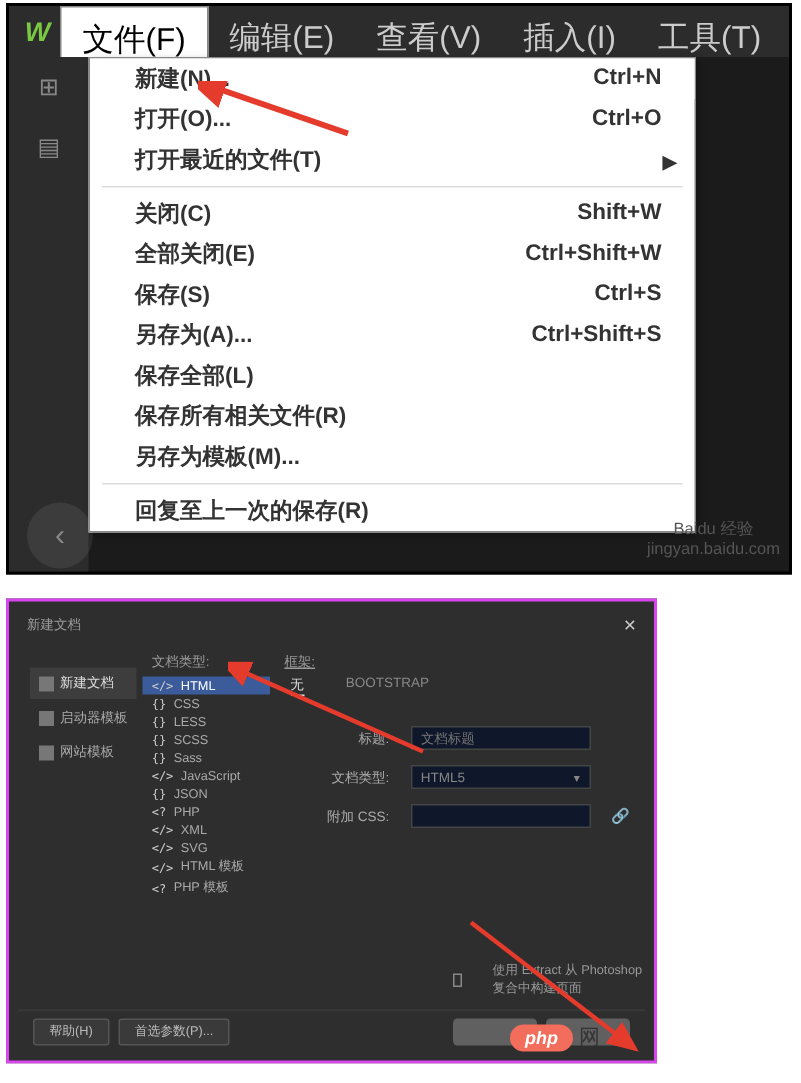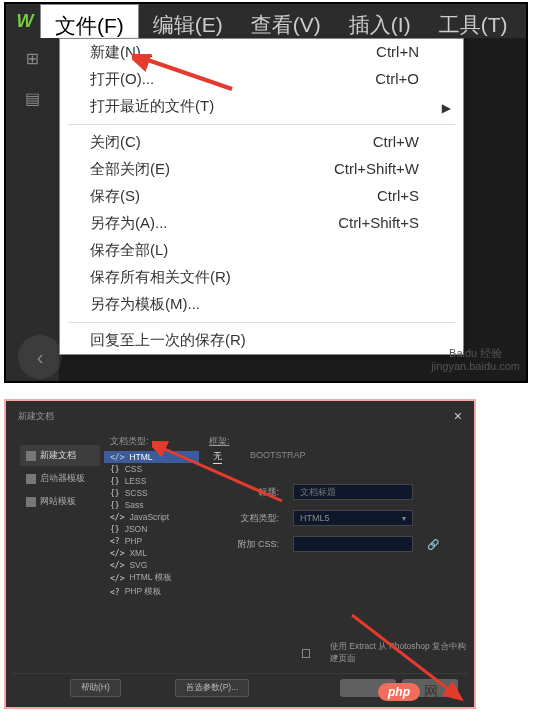--- a/index.html
+++ b/index.html
@@ -6,34 +6,34 @@
     body { background: #fff; width: 534px; }
 
     
     .top-shot { position: relative; width: 524px; height: 381px; border: 2px solid #000; margin: 2px 0 0 4px; background: #1b1b1b; overflow: hidden; }
     .menubar { display: flex; background: #2c2c2c; height: 34px; padding-left: 4px; }
     .menubar .logo { width: 30px; height: 34px; display: flex; align-items: center; justify-content: center; color: #7ac943; font-weight: bold; font-size: 18px; font-style: italic; }
     .menubar .mitem { color: #ccc; font-size: 21px; padding: 7px 14px; height: 34px; }
     .menubar .mitem.open { background: #fff; color: #000; border: 1px solid #888; border-bottom: none; }
 
     .dropdown { position: absolute; left: 53px; top: 34px; width: 405px; background: #fff; border: 1px solid #888; box-shadow: 2px 2px 5px rgba(0,0,0,.3); }
-    .dropdown .row { display: flex; justify-content: space-between; padding: 4px 44px 4px 30px; font-size: 15px; color: #333; position: relative; }
+    .dropdown .row { display: flex; justify-content: space-between; padding: 4px 22px 4px 30px; font-size: 15px; color: #333; position: relative; font-weight: bold; }
     .dropdown .row.hov { background: #fff; }
     .dropdown .sep { height: 1px; background: #ddd; margin: 4px 8px; }
     .dropdown .sub-arrow { position: absolute; right: 12px; top: 8px; font-size: 12px; }
     .arrow-red1 { position: absolute; left: 126px; top: 50px; pointer-events: none; }
 
     .left-strip { position: absolute; left: 0; top: 34px; width: 53px; height: 345px; background: #2c2c2c; }
     .left-strip .toolbit { height: 40px; display: flex; align-items: center; justify-content: center; color: #888; font-size: 16px; }
     .back-circ { position: absolute; left: 12px; bottom: 2px; width: 44px; height: 44px; border-radius: 50%; background: rgba(255,255,255,.08); display: flex; align-items: center; justify-content: center; color: #888; font-size: 20px; }
 
     .watermark1 { position: absolute; right: 6px; bottom: 8px; color: #555; font-size: 11px; text-align: center; line-height:1.2;}
 
     
-    .btm-shot { position: relative; width: 472px; height: 310px; border: 2px solid #fca5a5; margin: 16px 0 0 4px; background: #2e2e2e; overflow: hidden; }
+    .btm-shot { position: relative; width: 434px; height: 310px; border: 2px solid #d946ef; margin: 16px 0 0 4px; background: #2e2e2e; overflow: hidden; }
     .dlg { position: absolute; inset: 6px; background: #2e2e2e; color: #aaa; }
     .dlg .titlebar { height: 18px; display:flex; align-items:center; justify-content:space-between; padding:0 6px; font-size:9px; color:#999;}
     .dlg .titlebar .x { color:#ccc; font-size:14px; cursor:pointer;}
     .dlg-body { display:flex; height:260px; }
     .lcol { width:92px; padding:20px 4px 0 8px; }
     .lcol .litem { display:flex; align-items:center; gap:4px; padding:4px 6px; font-size:9px; color:#aaa; margin-bottom:2px;}
     .lcol .litem.sel { background:#3d3d3d; color:#ddd;}
     .lcol .licn { width:10px; height:10px; background:#777; display:inline-block;}
 
     .mcol { width:95px; padding:10px 0 0 0;}
@@ -52,21 +52,21 @@
     .frow .sel .dd { font-size:8px;}
     .frow .chain { color:#888; font-size:10px;}
 
     .arrow-red2 { position:absolute; left:146px; top:40px; pointer-events:none;}
     .arrow-red3 { position:absolute; right:2px; bottom:0px; pointer-events:none;}
 
     .extract-row { position:absolute; bottom:36px; left:290px; font-size:8.5px; color:#999; display:flex; align-items:center; gap:20px;}
     .extract-row .cb { width:9px; height:9px; border:1px solid #888; display:inline-block;}
 
     .dlg-footer { position:absolute; bottom:0; left:0; right:0; height:28px; display:flex; align-items:center; justify-content:space-between; padding:0 10px; border-top:1px solid #3a3a3a;}
-    .dlg-footer .fbtn { background:#3a3a3a; border:1px solid #555; color:#bbb; font-size:8.5px; padding:2px 10px; border-radius:2px;margin-left:48px;}
+    .dlg-footer .fbtn { background:#3a3a3a; border:1px solid #555; color:#bbb; font-size:8.5px; padding:2px 10px; border-radius:2px;}
     .dlg-footer .rbtns { display:flex; gap:6px;}
 
     .php-badge { position:absolute; right:36px; bottom:6px; display:flex; align-items:center; gap:4px;}
     .php-badge .oval { background:#f26d5b; color:#fff; font-style:italic; font-weight:bold; font-size:12px; padding:2px 10px; border-radius:12px;}
     .php-badge .cn { color:#333; font-size:14px;}
     .blur-btn { background:rgba(190,190,190,.35); border-radius:3px; width:56px; height:18px;}
   </style>
 </head>
 <body>
 
@@ -95,21 +95,21 @@
       <span>打开(O)...</span>
       <span>Ctrl+O</span>
     </div>
     <div class="row">
       <span>打开最近的文件(T)</span>
       <span class="sub-arrow">▶</span>
     </div>
     <div class="sep"></div>
     <div class="row">
       <span>关闭(C)</span>
-      <span>Ctrl+W</span>
+      <span>Shift+W</span>
     </div>
     <div class="row">
       <span>全部关闭(E)</span>
       <span>Ctrl+Shift+W</span>
     </div>
     <div class="row">
       <span>保存(S)</span>
       <span>Ctrl+S</span>
     </div>
     <div class="row">

